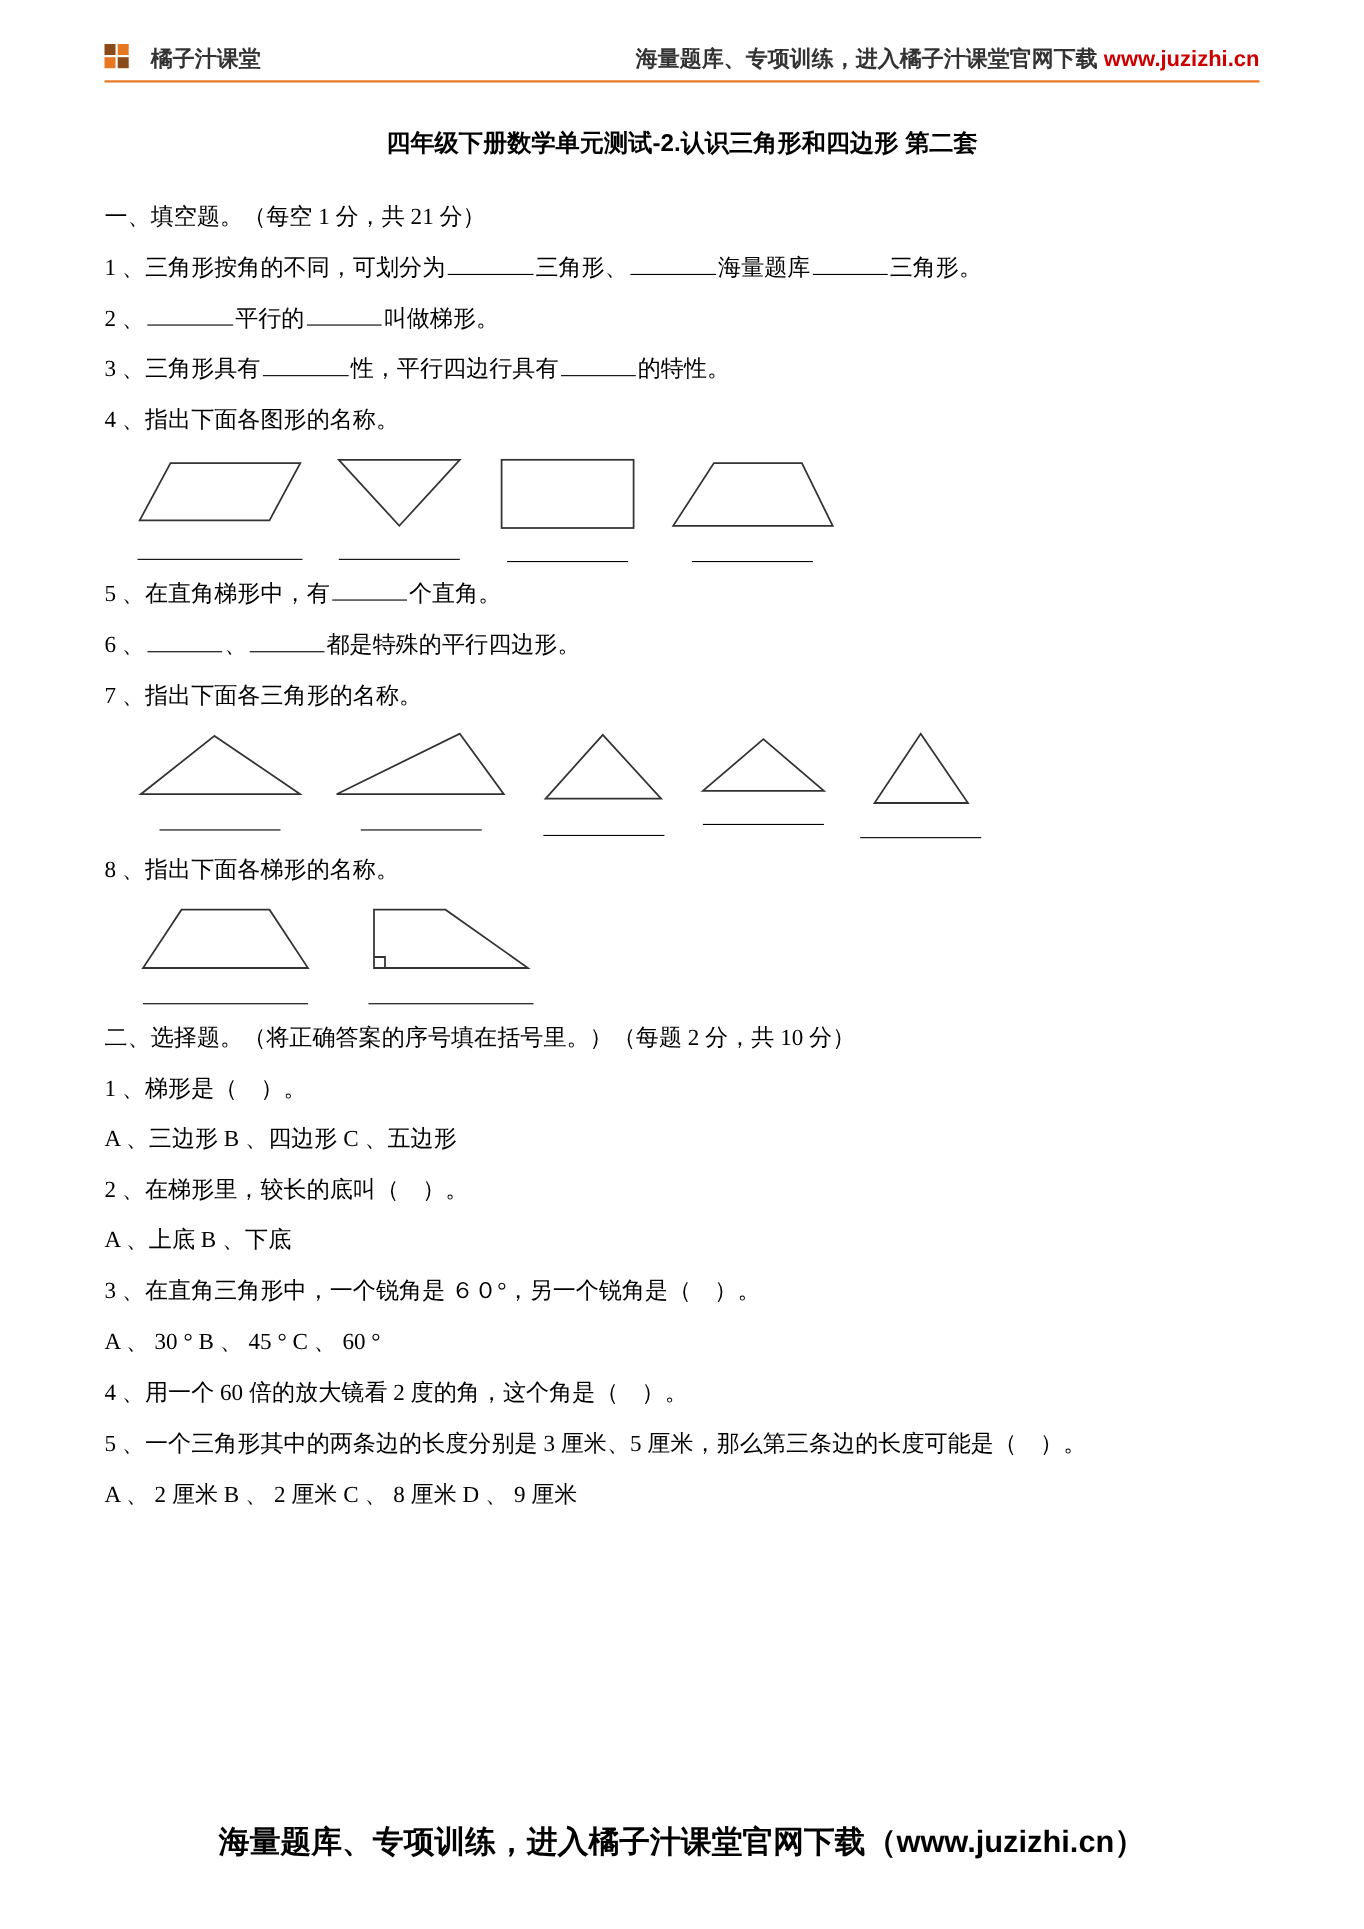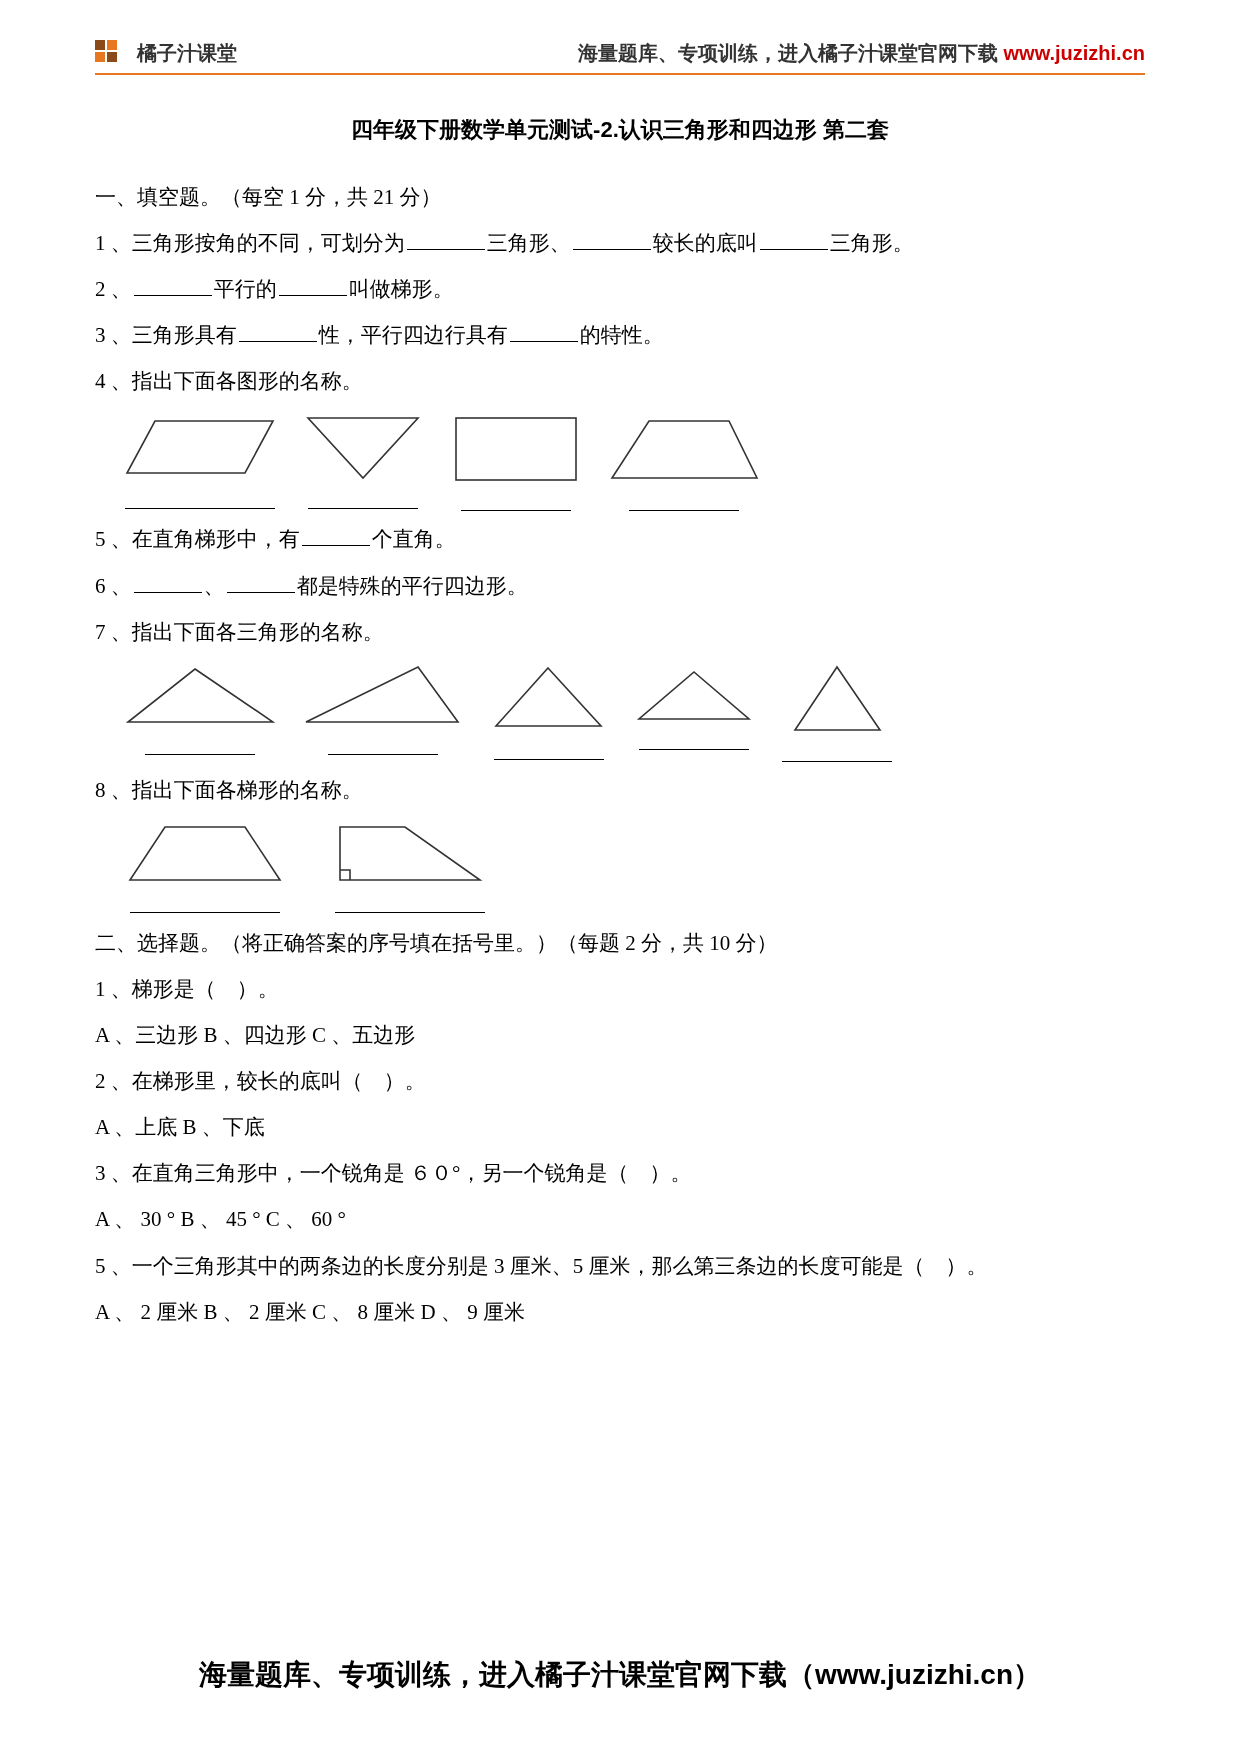--- a/index.html
+++ b/index.html
@@ -99,21 +99,21 @@
       <span>海量题库、专项训练，进入橘子汁课堂官网下载 </span><span class="domain">www.juzizhi.cn</span>
     </div>
   </div>
 
   <div class="title">四年级下册数学单元测试-2.认识三角形和四边形  第二套</div>
 
   <div class="content">
     <div>一、填空题。（每空 1 分，共 21 分）</div>
 
     <div class="q">
-      <span>1 、三角形按角的不同，可划分为</span><span class="blank"></span><span>三角形、</span><span class="blank"></span><span>较长的底叫</span><span class="blank s"></span><span>三角形。</span>
+      <span>1 、三角形按角的不同，可划分为</span><span class="blank"></span><span>三角形、</span><span class="blank"></span><span>海量题库</span><span class="blank s"></span><span>三角形。</span>
     </div>
 
     <div class="q">
       <span>2 、</span><span class="blank"></span><span>平行的</span><span class="blank s"></span><span>叫做梯形。</span>
     </div>
 
     <div class="q">
       <span>3 、三角形具有</span><span class="blank"></span><span>性，平行四边行具有</span><span class="blank s"></span><span>的特性。</span>
     </div>
 
@@ -204,20 +204,21 @@
       </div>
     </div>
 
     <div style="margin-top:8px;">二、选择题。（将正确答案的序号填在括号里。）（每题 2 分，共 10 分）</div>
     <div class="q">1 、梯形是（　）。</div>
     <div class="q"> A 、三边形   B 、四边形   C 、五边形</div>
     <div class="q">2 、在梯形里，较长的底叫（　）。</div>
     <div class="q"> A 、上底   B 、下底</div>
     <div class="q">3 、在直角三角形中，一个锐角是 ６０°，另一个锐角是（　）。</div>
     <div class="q"> A 、 30 °   B 、 45 °   C 、 60 °</div>
+    <div class="q">4 、用一个 60 倍的放大镜看 2 度的角，这个角是（　）。</div>
     <div class="q">5  、一个三角形其中的两条边的长度分别是 3 厘米、5 厘米，那么第三条边的长度可能是（　）。</div>
     <div class="q"> A 、 2 厘米   B 、 2 厘米   C 、 8 厘米   D 、 9 厘米</div>
   </div>
 </div>
 
 <div class="footer">
   <span>海量题库、专项训练，进入橘子汁课堂官网下载（</span><span>www.juzizhi.cn</span><span>）</span>
 </div>
 
 </body></html>

